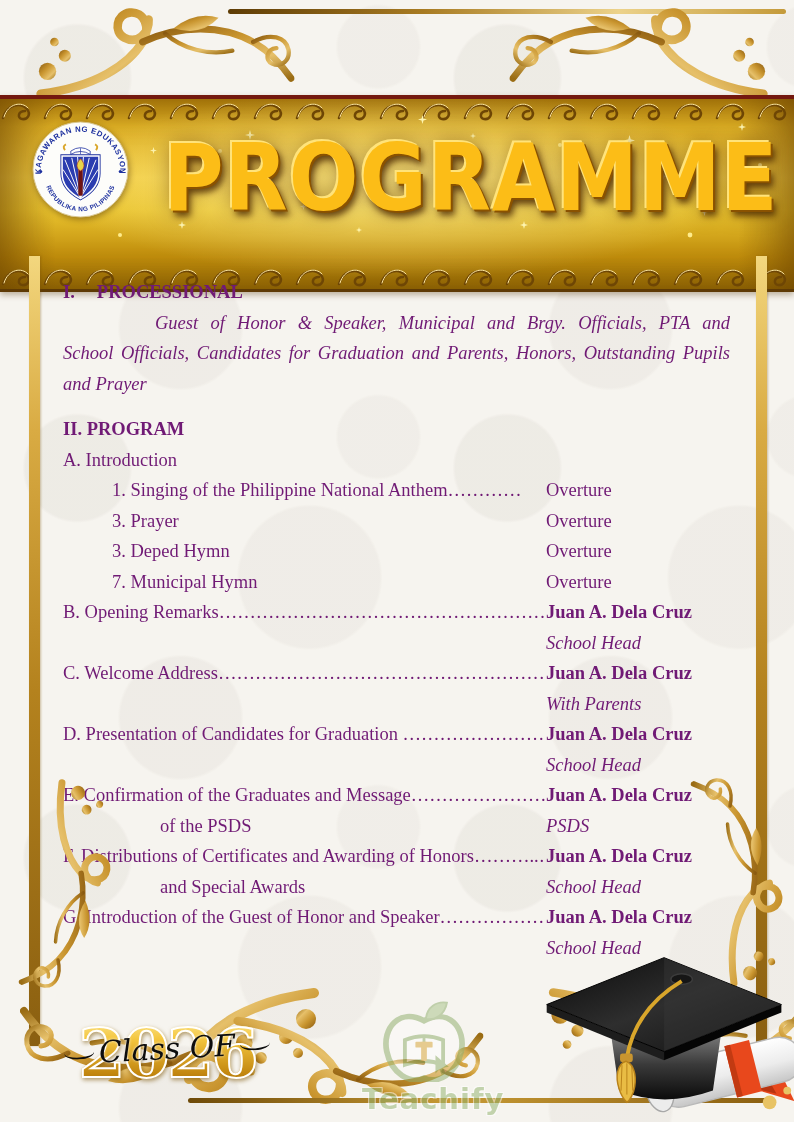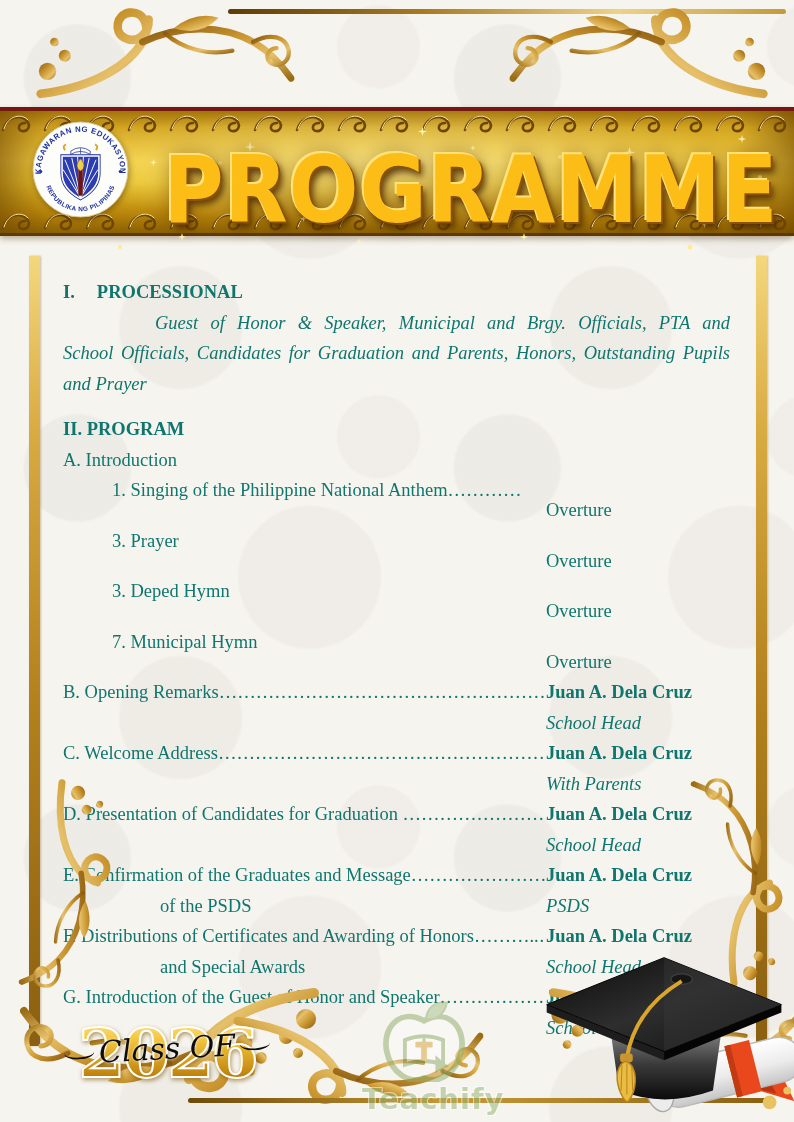--- a/index.html
+++ b/index.html
@@ -25,21 +25,21 @@
     position:absolute; top:9px; left:228px; right:8px; height:5px; border-radius:3px;
     background:linear-gradient(90deg,#5e3c05,#a87b22 35%,#ecd28a 70%,#c49a3a);
   }
   .bottomline {
     position:absolute; top:1098px; left:188px; width:584px; height:5px; border-radius:3px;
     background:linear-gradient(90deg,#6e4a08,#c79a35 45%,#8a5f10);
   }
 
   
   .banner {
-    position:absolute; left:0; top:107px; width:794px; height:129px;
+    position:absolute; left:0; top:95px; width:794px; height:197px;
     background:
       radial-gradient(ellipse at 50% 45%, rgba(255,244,170,.60), transparent 62%),
       linear-gradient(90deg, rgba(110,70,0,.45), transparent 7%, transparent 93%, rgba(110,70,0,.45)),
       linear-gradient(180deg,#a87708 0%,#dcae24 16%,#f2cd43 42%,#eac42f 58%,#c08d0c 82%,#8f6503 100%);
     box-shadow: inset 0 0 46px rgba(95,55,0,.40), 0 3px 6px rgba(80,50,0,.35);
   }
   .banner-topline { position:absolute; top:0; left:0; right:0; height:4px; background:#74190f; }
   .banner-botline { position:absolute; bottom:0; left:0; right:0; height:3px; background:#5e3a05; }
   .strip { position:absolute; left:0; width:794px; height:24px; }
   .strip-top { top:4px; }
@@ -64,32 +64,32 @@
     position:absolute; top:256px; width:11px; height:790px;
     background:linear-gradient(180deg,#f3d77e 0%,#d9ab43 22%,#b4821e 55%,#8a5f10 100%);
     box-shadow:1px 0 2px rgba(120,80,10,.35);
   }
   .vbar-l { left:29px; }
   .vbar-r { left:756px; }
 
   
   .content {
     position:absolute; left:63px; top:262px; width:667px;
-    font-size:18.5px; line-height:30.5px; color:#0f766e;
+    font-size:18.5px; line-height:30.5px; color:#701a75;
   }
   .h1 { font-weight:bold; padding-top:15px; }
   .h1 .hword { margin-left:22px; }
   .para-line { text-align:justify; text-align-last:justify;font-style:italic; }
   .para-line.first { text-indent:92px; }
   .para-line.last { text-align:left; text-align-last:left; }
   .gap { height:15px; }
   .h2 { font-weight:bold; }
   .prelim-row, .prog-row { display:flex; }
   .plbl { width:483px; padding-left:49px; box-sizing:border-box; white-space:nowrap; overflow:hidden; }
-  .pval { width:184px; flex:none; white-space:nowrap;margin-top:20px; }
+  .pval { width:184px; flex:none; white-space:nowrap; }
   .col-label { width:483px; flex:none; overflow:hidden; }
   .lbl { white-space:nowrap; }
   .lbl2 { padding-left:97px; white-space:nowrap; }
   .col-value { width:184px; flex:none; }
   .person { font-weight:bold; white-space:nowrap; }
   .role { font-style:italic; white-space:nowrap; }
 
   
   .classof { position:absolute; left:68px; top:1006px; width:198px; height:94px; }
   .classof-year {

